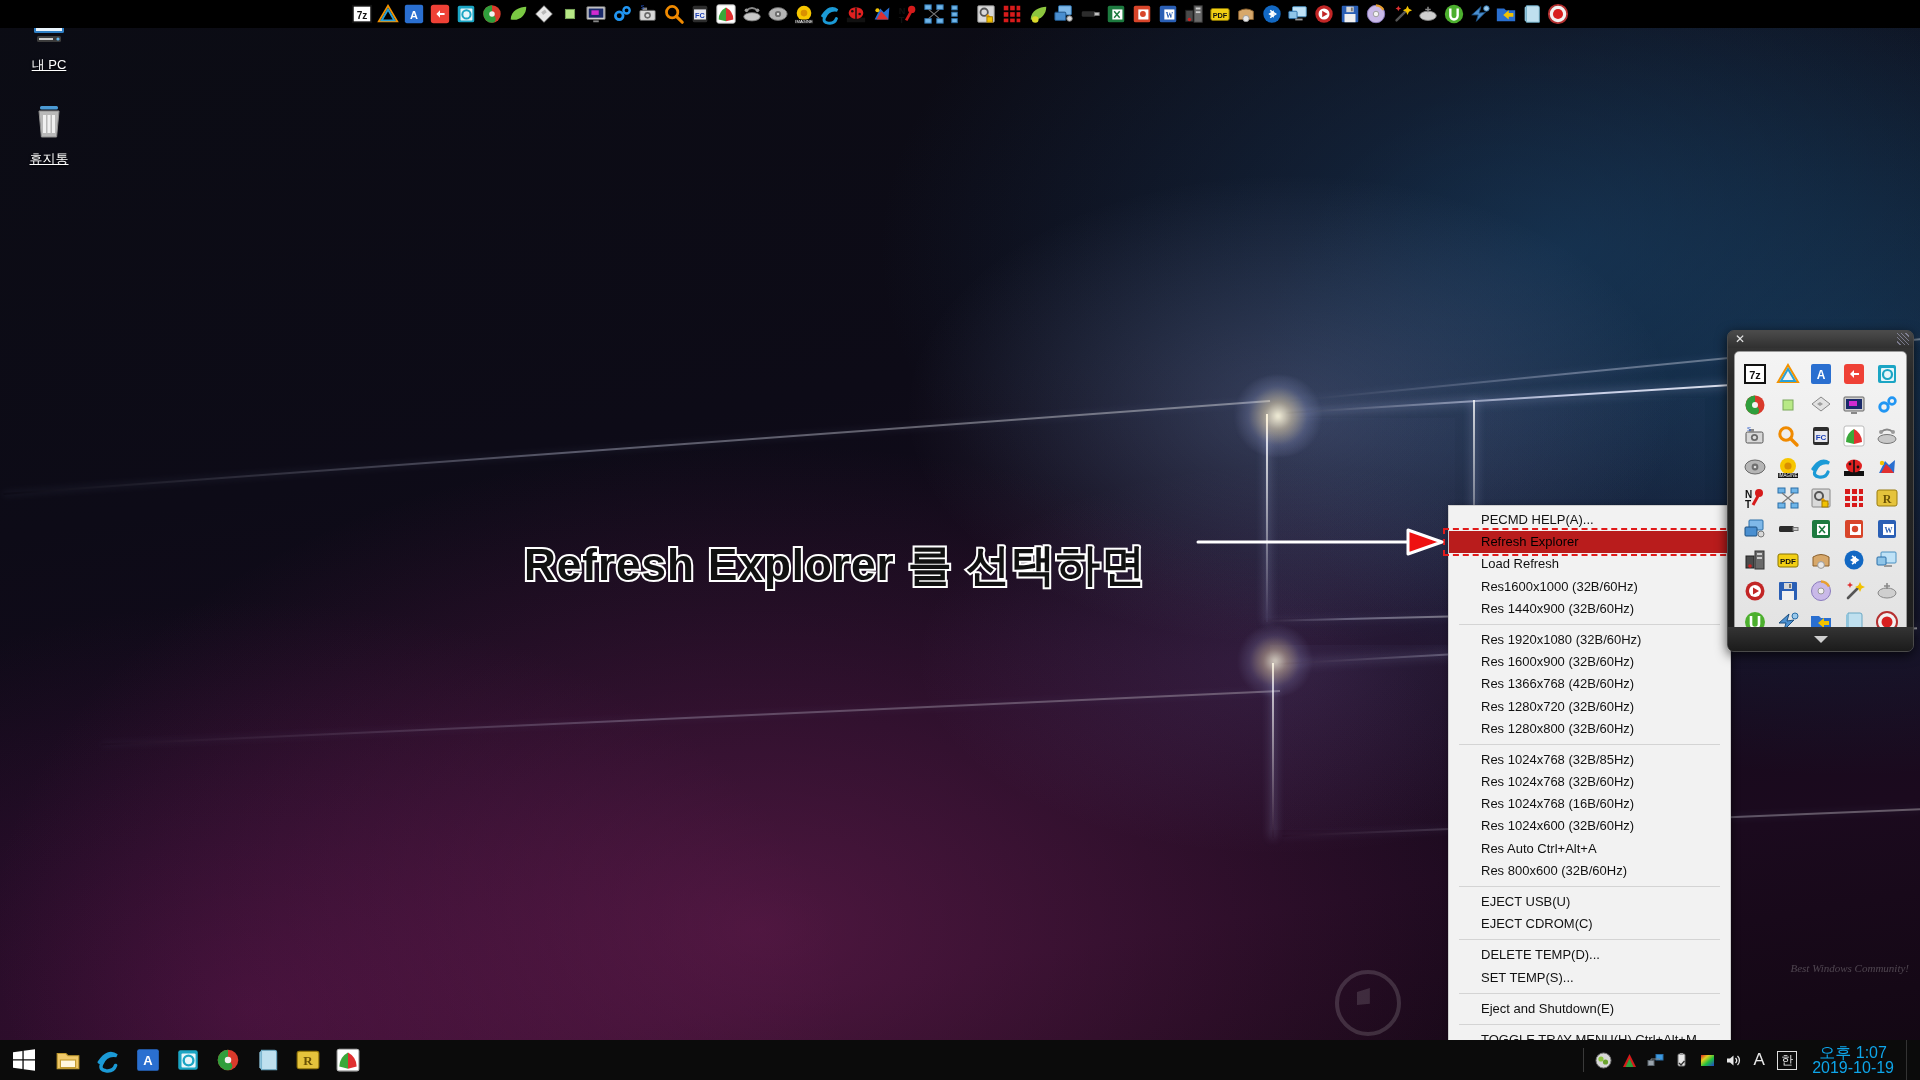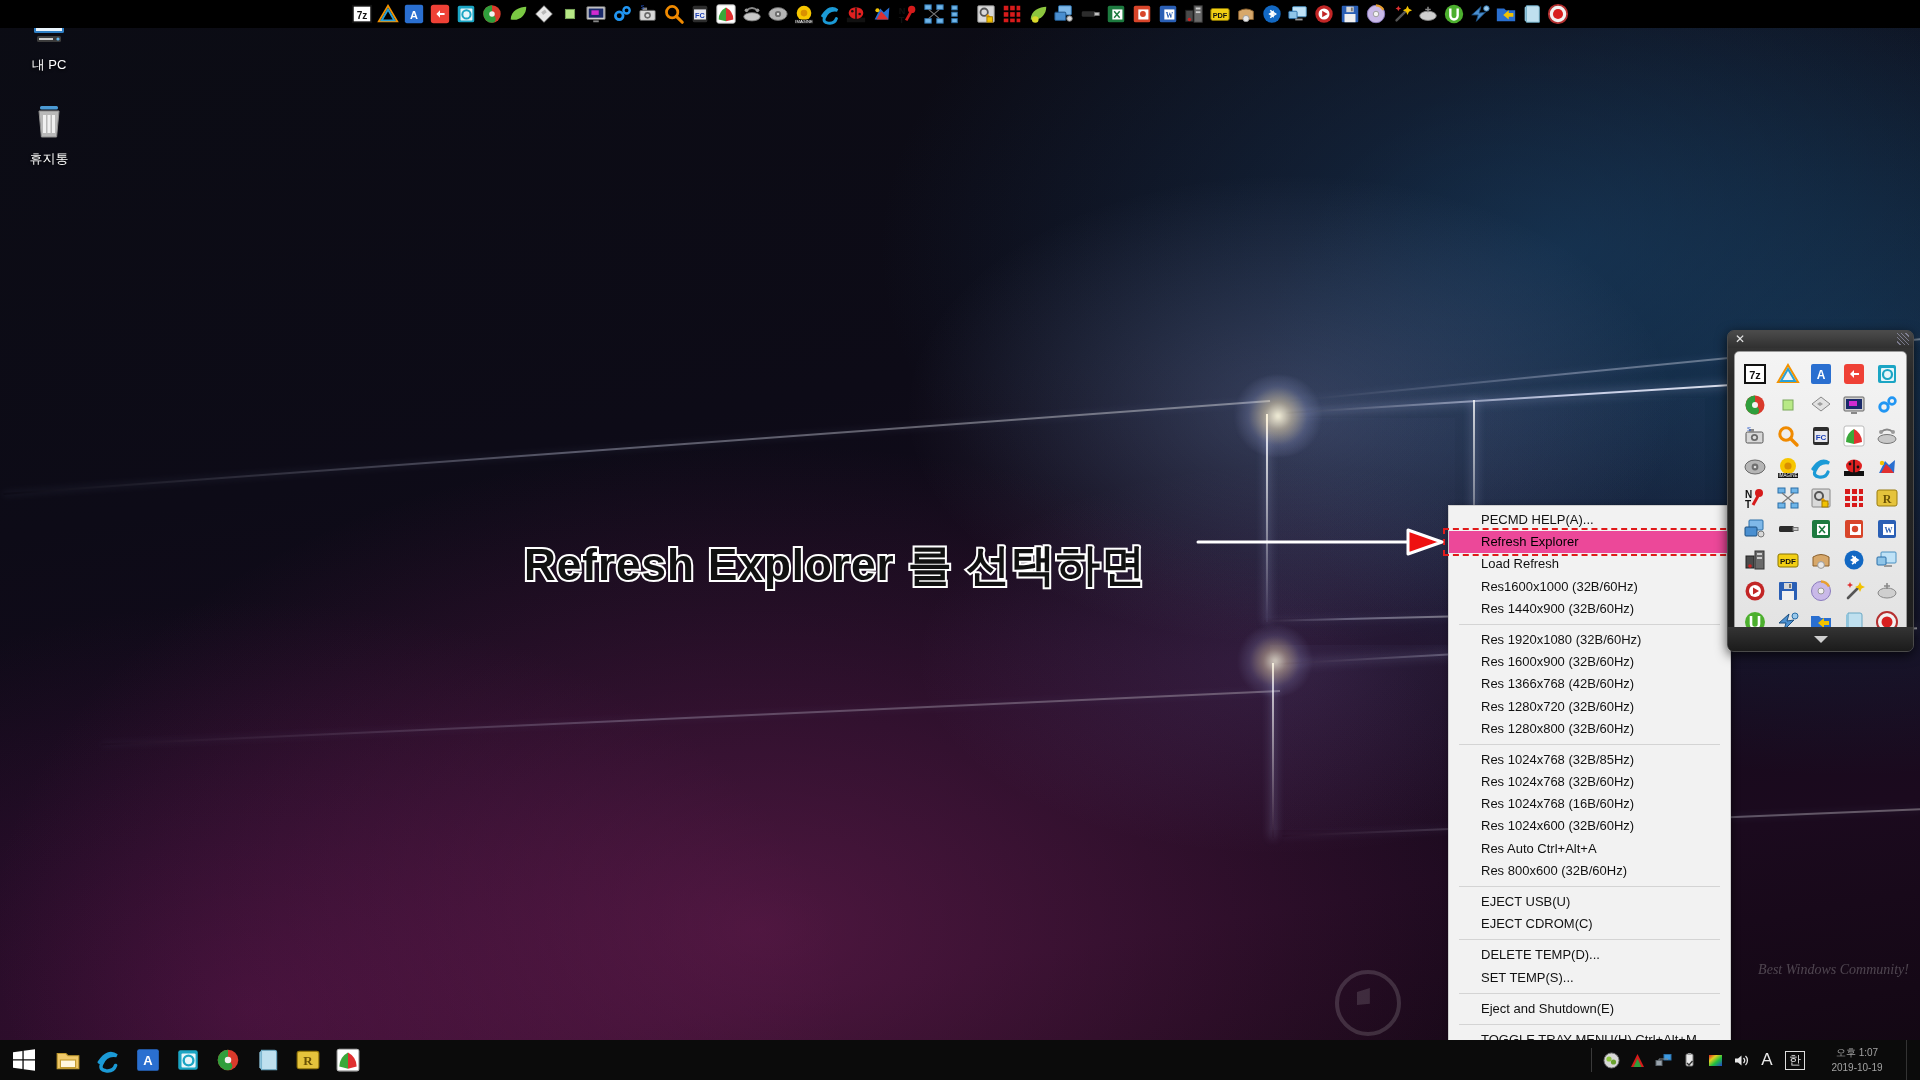--- a/index.html
+++ b/index.html
@@ -44,21 +44,21 @@
   }
 
   
   .desk-icon{
     position:absolute; width:82px; text-align:center;
     color:#fff; font-size:13px; line-height:15px;
     text-shadow:0 1px 3px rgba(0,0,0,.95);
     user-select:none;
   }
   .desk-icon .glyph{ display:block; height:46px; margin-bottom:4px; }
-  .desk-icon .cap{ display:inline-block; padding:1px 2px; }
+  .desk-icon .cap{ display:inline-block; padding:1px 2px;text-decoration:underline; }
 
   
   #topbar{
     position:absolute; top:0; left:0; width:1920px; height:28px;
     background:#000; display:flex; align-items:center;
     justify-content:center; overflow:hidden;
   }
   #topbar .slot{
     width:24px; height:24px; margin:0 1px; flex:0 0 auto;
     display:flex; align-items:center; justify-content:center;
@@ -76,40 +76,40 @@
     width:40px; height:40px; display:flex; align-items:center; justify-content:center;
   }
   #tray{
     margin-left:auto; display:flex; align-items:center; height:40px; padding-right:6px;
   }
   #tray .tray-icon{
     width:26px; height:40px; display:flex; align-items:center; justify-content:center;
     color:#e8e8e8; font-size:15px;
   }
   #clock{
-    color:#a3a3a3; font-size:10px; line-height:15px; text-align:center;
+    color:#0ea5e9; font-size:16px; line-height:15px; text-align:center;
     padding:0 12px 0 10px; min-width:96px;
   }
   #show-desktop{ width:8px; height:40px; border-left:1px solid #333; }
 
   
   #context-menu{
     position:absolute; left:1448px; top:505px; width:283px;
     background:#f2f2f2;
     border:1px solid #cfcfcf;
     box-shadow:2px 2px 7px rgba(0,0,0,.45);
     font-size:13px; color:#111; padding:3px 0;
     font-family:"Liberation Sans", sans-serif;
   }
   #context-menu .mi{
     height:22.2px; line-height:22.2px; padding:0 10px 0 32px;
     white-space:nowrap; overflow:hidden;
   }
   #context-menu .mi.sel{
-    background:#ec4899; color:#000;
+    background:#b91c1c; color:#000;
   }
   #context-menu .sep{
     height:1px; margin:4px 10px 4px 10px; background:#d4d4d4;
   }
   
   #sel-highlight{
     position:absolute; left:1443px; top:596px; width:293px; height:28px;
     border:2px dashed #e01b1b; pointer-events:none;
   }
 
@@ -168,21 +168,21 @@
     border-top:7px solid #cfcfcf;
   }
 
   
   #watermark{
     position:absolute; left:1335px; top:960px; width:580px; height:80px;
     pointer-events:none; user-select:none;
   }
   #wm-tag{
     position:absolute; right:6px; top:2px;
-    font-size:14px; font-style:italic; color:rgba(210,210,210,.30);
+    font-size:11px; font-style:italic; color:rgba(210,210,210,.30);
     font-family:"Liberation Serif", serif; white-space:nowrap;
   }
   #wm-main{
     position:absolute; left:58px; top:14px;
     font-size:40px; font-style:italic; font-weight:bold;
     color:rgba(235,235,235,.10);
     -webkit-text-stroke:1.5px rgba(225,225,225,.30);
     white-space:nowrap; letter-spacing:1px;
     font-family:"Liberation Sans", sans-serif;
   }

